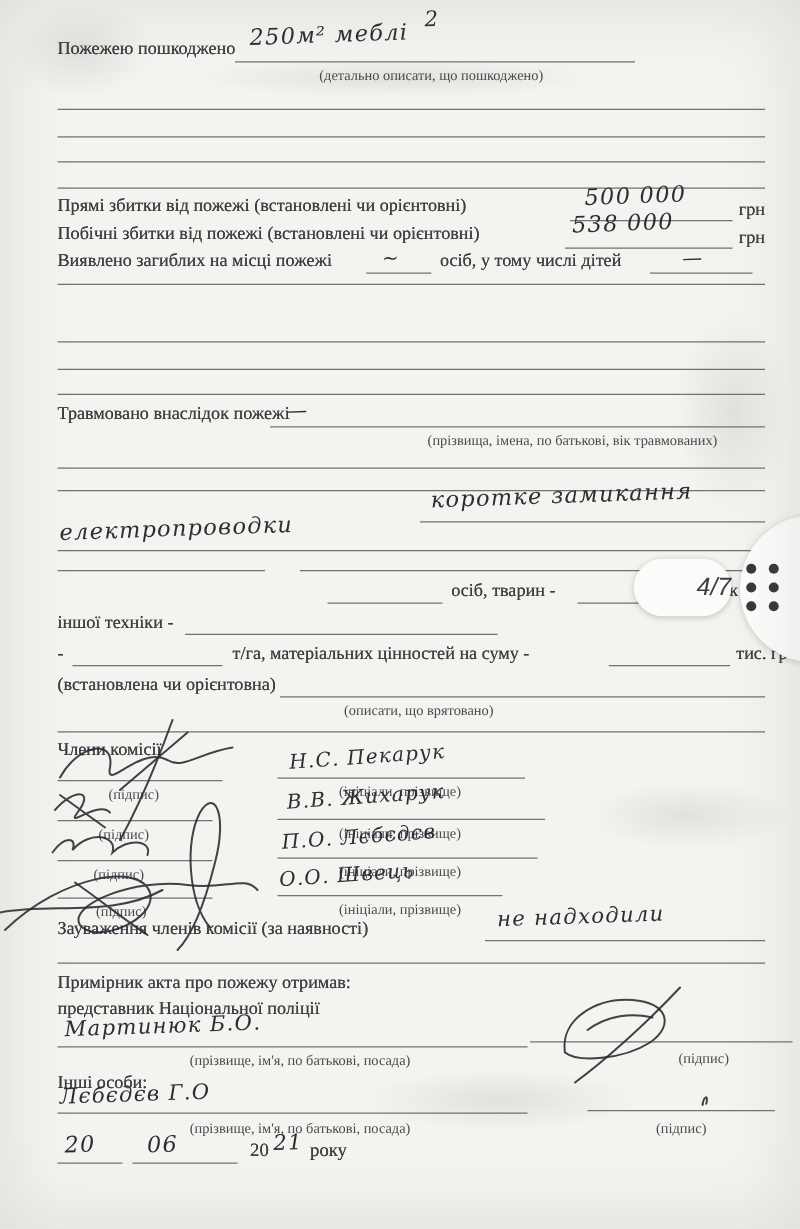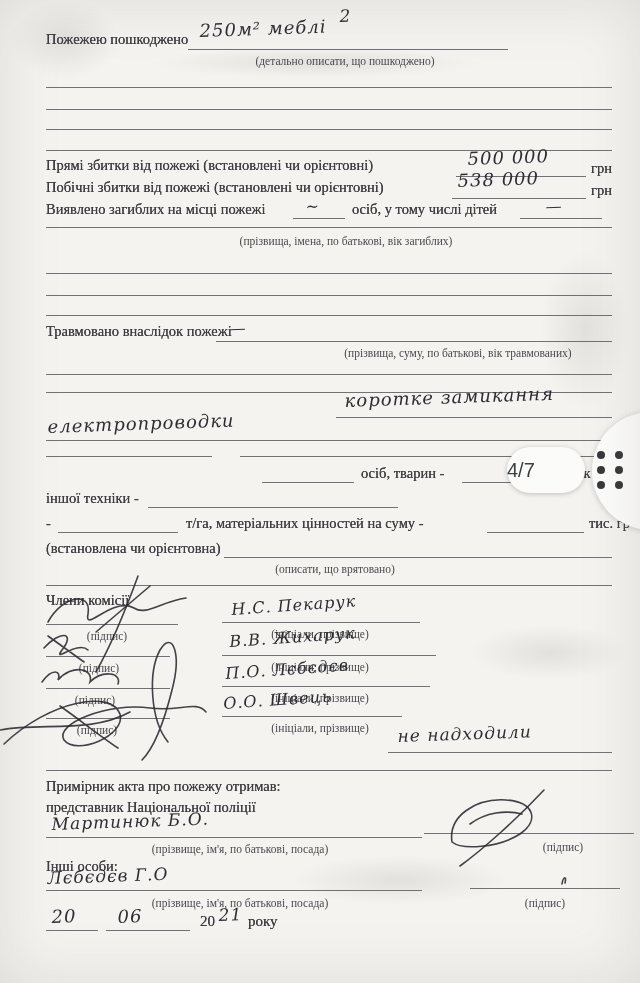--- a/index.html
+++ b/index.html
@@ -9,22 +9,22 @@
           box-shadow:inset 0 0 60px rgba(120,115,108,.18);}
   .abs{position:absolute;}
   .t{font-size:14.5px;line-height:1.2;color:#3f3e44;text-shadow:0 0 .4px #3f3e44;}
   .cap{font-size:11.5px;color:#4a494f;text-align:center;white-space:nowrap;}
   .ln{height:1px;background:#5b5a60;opacity:.85;}
   .hw{font-family:"DejaVu Serif",serif;font-style:italic;color:#2d2d35;
       white-space:nowrap;letter-spacing:1px;transform:rotate(-2deg);transform-origin:left bottom;}
   .smudge{background:radial-gradient(ellipse at center,rgba(115,112,108,.14),rgba(115,112,108,0) 70%);
       pointer-events:none;}
   .pill{background:#fbfbfa;border-radius:24px;box-shadow:0 1px 5px rgba(0,0,0,.22);
-      display:flex;align-items:center;justify-content:flex-start;
-      font-family:"Liberation Sans",sans-serif;font-size:20px;color:#3d4043;}
+      display:flex;align-items:center;justify-content:flex-end;
+      font-family:"Liberation Sans",sans-serif;font-size:20px;color:#3d4043;font-style:italic;}
   .fab{background:#fcfcfb;border-radius:50%;box-shadow:0 1px 6px rgba(0,0,0,.18);}
   .dot{width:8px;height:8px;border-radius:50%;background:#37383c;}
   .wm{font-family:"Liberation Sans",sans-serif;font-weight:800;font-size:17px;
       letter-spacing:.5px;color:#e9ba2e;text-shadow:0 0 2px rgba(255,255,255,.9),1px 1px 0 rgba(255,255,255,.5);
       white-space:nowrap;}
   svg.sig{pointer-events:none;}
   svg.sig path{fill:none;stroke:#28282f;stroke-width:1.6;stroke-linecap:round;opacity:.88;}
 </style>
 </head>
 <body>
@@ -59,30 +59,29 @@
   <div class="abs ln" style="left:452px;top:198px;width:134px"></div>
   <div class="abs t" style="left:591px;top:182px">грн</div>
 
   <div class="abs t" style="left:46px;top:201px">Виявлено загиблих на місці пожежі</div>
   <div class="abs hw" style="left:306px;top:197px;font-size:16px">~</div>
   <div class="abs ln" style="left:293px;top:218px;width:52px"></div>
   <div class="abs t" style="left:352px;top:201px">осіб, у тому числі дітей</div>
   <div class="abs hw" style="left:546px;top:197px;font-size:16px">—</div>
   <div class="abs ln" style="left:520px;top:218px;width:82px"></div>
   <div class="abs ln" style="left:46px;top:227px;width:566px"></div>
-  <div class="abs cap" style="left:215px;top:235px;width:262px">(прізвища, імена, по батькові, вік загиблих)</div>
 
   <div class="abs ln" style="left:46px;top:273px;width:566px"></div>
   <div class="abs ln" style="left:46px;top:295px;width:566px"></div>
   <div class="abs ln" style="left:46px;top:315px;width:566px"></div>
 
   <div class="abs t" style="left:46px;top:323px">Травмовано внаслідок пожежі</div>
   <div class="abs hw" style="left:230px;top:319px;font-size:16px">—</div>
   <div class="abs ln" style="left:216px;top:341px;width:396px"></div>
-  <div class="abs cap" style="left:300px;top:347px;width:316px">(прізвища, суму, по батькові, вік травмованих)</div>
+  <div class="abs cap" style="left:300px;top:347px;width:316px">(прізвища, імена, по батькові, вік травмованих)</div>
   <div class="abs ln" style="left:46px;top:374px;width:566px"></div>
   <div class="abs ln" style="left:46px;top:392px;width:566px"></div>
 
   <div class="abs hw" style="left:345px;top:390px;font-size:18px">коротке замикання</div>
   <div class="abs ln" style="left:336px;top:417px;width:276px"></div>
   <div class="abs hw" style="left:48px;top:416px;font-size:18px">електропроводки</div>
   <div class="abs ln" style="left:46px;top:440px;width:566px"></div>
   <div class="abs ln" style="left:46px;top:456px;width:166px"></div>
   <div class="abs ln" style="left:240px;top:456px;width:316px"></div>
   <div class="abs ln" style="left:580px;top:456px;width:32px"></div>
@@ -127,20 +126,21 @@
   <div class="abs hw" style="left:226px;top:664px;font-size:16px;transform:rotate(-4deg)">П.О. Лєбєдєв</div>
   <div class="abs ln" style="left:222px;top:686px;width:208px"></div>
   <div class="abs cap" style="left:240px;top:692px;width:160px">(ініціали, прізвище)</div>
 
   <div class="abs ln" style="left:46px;top:718px;width:124px"></div>
   <div class="abs cap" style="left:52px;top:724px;width:90px">(підпис)</div>
   <div class="abs hw" style="left:224px;top:694px;font-size:16px;transform:rotate(-4deg)">О.О. Швець</div>
   <div class="abs ln" style="left:222px;top:716px;width:180px"></div>
   <div class="abs cap" style="left:240px;top:722px;width:160px">(ініціали, прізвище)</div>
 
+  <div class="abs t" style="left:46px;top:735px">Зауваження членів комісії (за наявності)</div>
   <div class="abs hw" style="left:398px;top:726px;font-size:17px">не надходили</div>
   <div class="abs ln" style="left:388px;top:752px;width:224px"></div>
   <div class="abs ln" style="left:46px;top:770px;width:566px"></div>
 
   <div class="abs t" style="left:46px;top:799px">представник Національної поліції</div>
   <div class="abs t" style="left:46px;top:778px">Примірник акта про пожежу отримав:</div>
   <div class="abs hw" style="left:52px;top:814px;font-size:17px">Мартинюк Б.О.</div>
   <div class="abs ln" style="left:46px;top:837px;width:376px"></div>
   <div class="abs cap" style="left:100px;top:843px;width:280px">(прізвище, ім'я, по батькові, посада)</div>
   <div class="abs ln" style="left:424px;top:833px;width:210px"></div>

